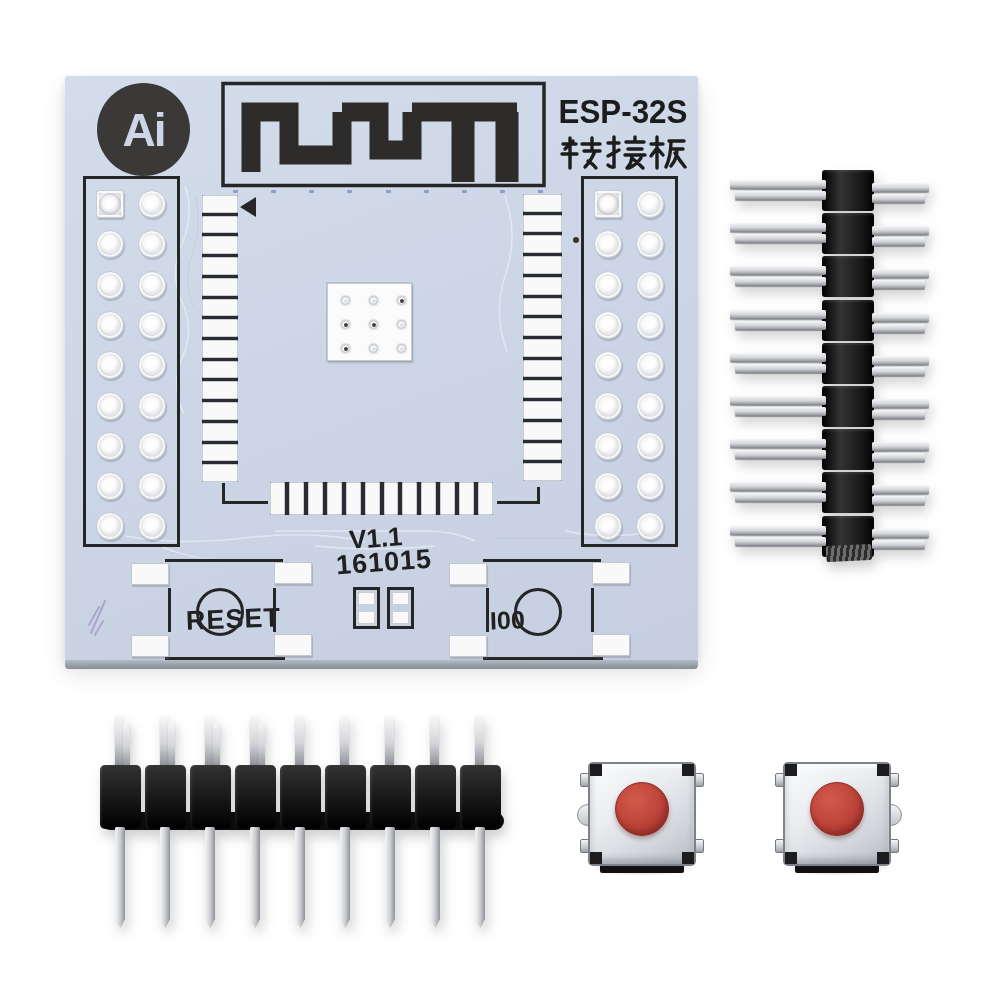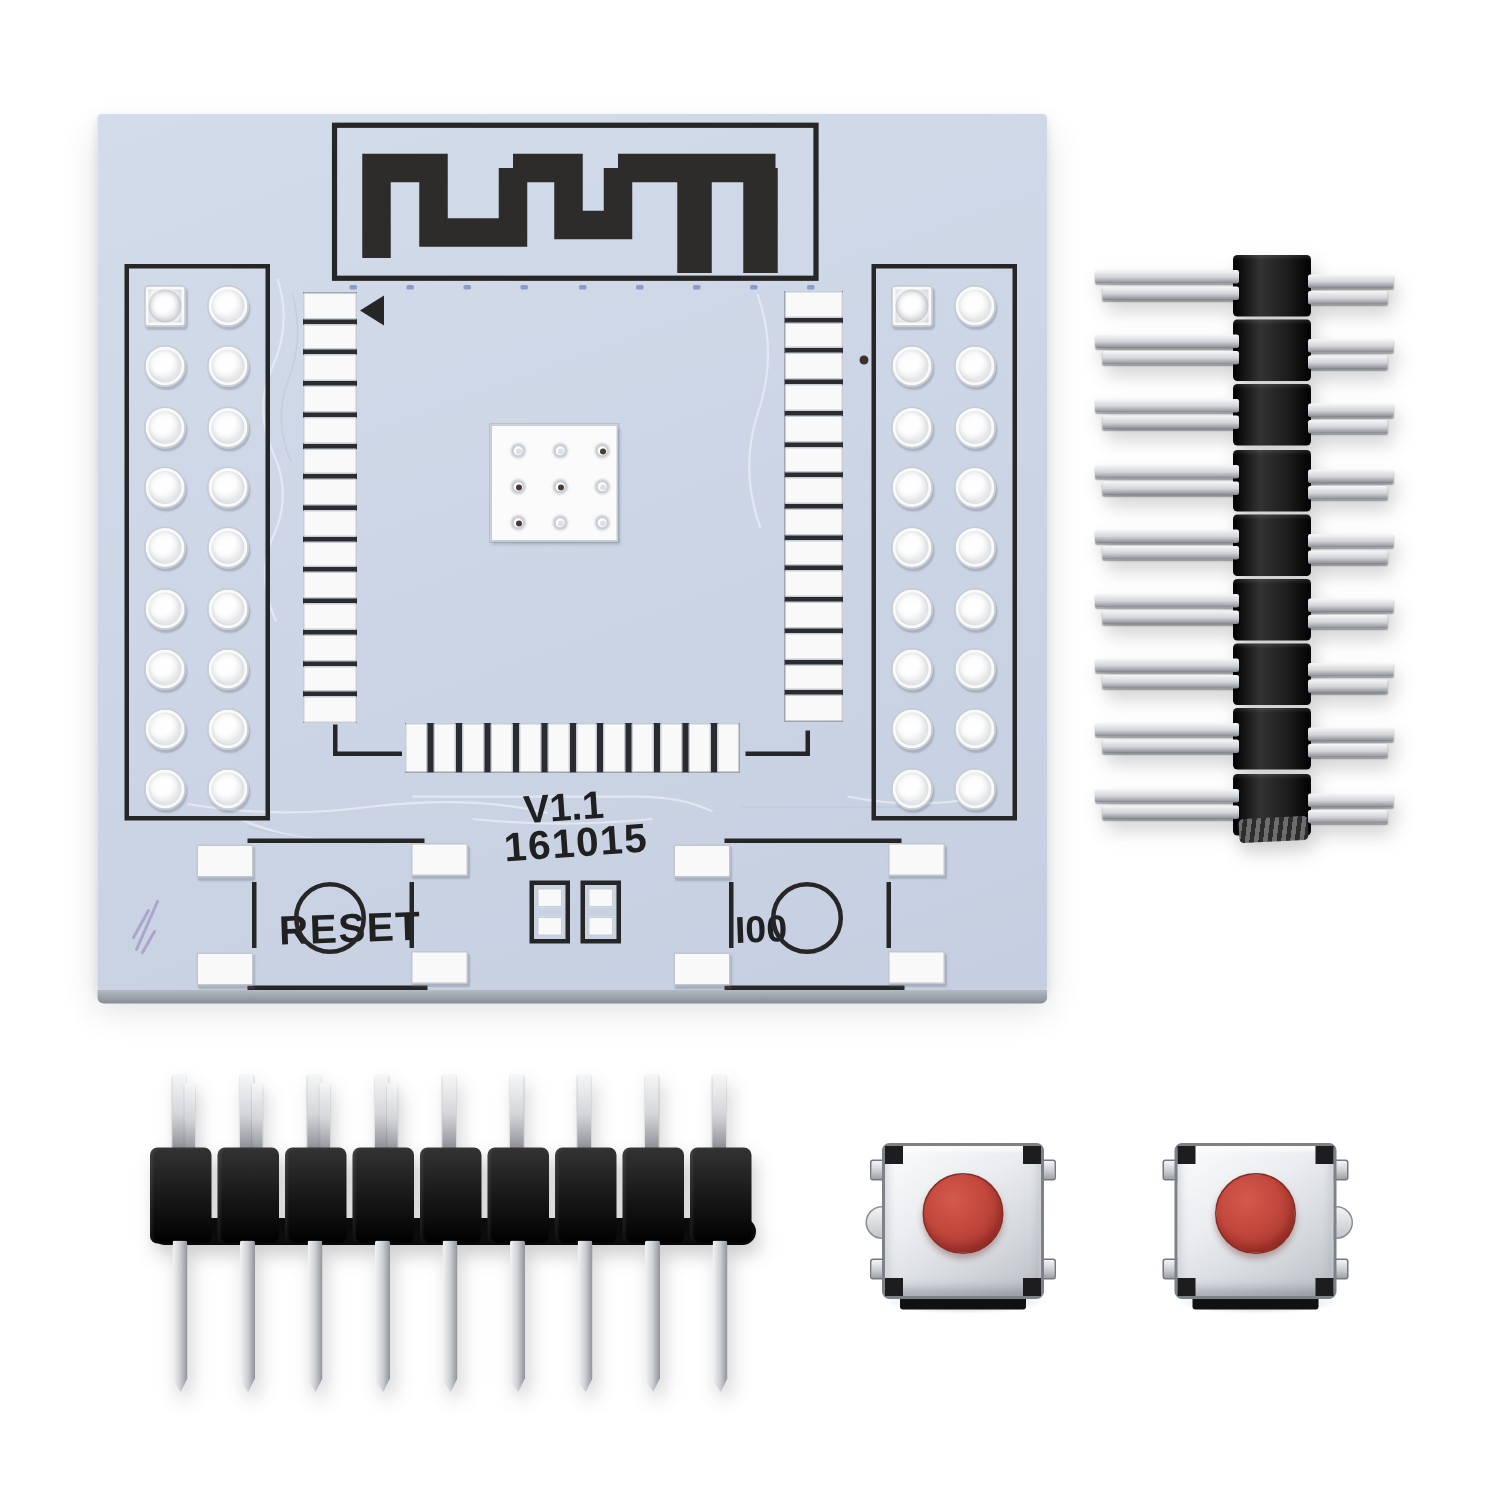--- a/index.html
+++ b/index.html
@@ -141,38 +141,58 @@
         <path d="M250 470 q 60 6 120 0"></path>
         <path d="M500 455 q 40 8 80 2"></path>
       </g>
       <g fill="none" stroke="#b9c4d8" stroke-width="1" opacity="0.55">
         <path d="M130 120 q 8 30 -3 58 q -10 26 2 54"></path>
         <path d="M100 475 q 50 14 110 10"></path>
         <path d="M430 462 h 120"></path>
       </g>
     </svg>
 
+    <div class="logo">
+      <span>Ai</span>
+    </div>
 
     <svg class="ant-svg" width="328" height="128" viewBox="0 0 328 128">
       <rect x="2" y="2.5" width="321" height="102" fill="none" stroke="#262626" stroke-width="3.5"></rect>
       <path d="M30 91 V31 H68 V74 H121 V31 M121 31 H158 V69 H191 V31 M191 31 H296" fill="none" stroke="#2d2c2b" stroke-width="19" stroke-linejoin="miter"></path>
       <path d="M242 31 V101 M286 31 V101" fill="none" stroke="#2d2c2b" stroke-width="23"></path>
     </svg>
     <div class="ant-ticks">
         <i></i>
         <i></i>
         <i></i>
         <i></i>
         <i></i>
         <i></i>
         <i></i>
         <i></i>
         <i></i>
       </div>
 
+    <div class="title-block">
+      <div class="title1">ESP-32S</div>
+      <span class="sr">转接板</span>
+      <svg class="title2-svg" width="128" height="40" viewBox="0 0 128 40">
+        <g fill="none" stroke="#1c1c1c" stroke-width="3.4" stroke-linecap="round">
+
+          <path d="M4 10 H17 M11 4 V34 M3 20 H18 M14 7 L6 15"></path>
+          <path d="M23 10 H41 M25 17 H41 M33 4 V17 M36 17 Q32 27 26 33 M29 27 Q34 30 37 34"></path>
+
+          <path d="M49 9 H60 M55 3 V33 Q52 34 49 31 M49 22 L60 16"></path>
+          <path d="M67 8 H85 M76 3 V8 M69 15 H83 M66 21 H86 M73 21 Q73 29 68 34 M73 24 Q79 29 84 34 M82 24 Q77 31 70 34"></path>
+
+          <path d="M92 10 H104 M98 3 V34 M98 14 L92 22 M98 14 L104 21"></path>
+          <path d="M110 7 H125 M112 7 Q112 22 107 33 M114 15 H124 M118 15 Q118 25 112 32 M116 19 Q121 27 126 33"></path>
+        </g>
+      </svg>
+    </div>
 
     <div class="tht-block tht-left">
         <div class="thtpad sq" style="left: 10px; top: 11px;">
           <div class="hole"></div>
         </div>
         <div class="thtpad" style="left: 52px; top: 11px;"></div>
         <div class="thtpad" style="left: 10px; top: 51.3px;"></div>
         <div class="thtpad" style="left: 52px; top: 51.3px;"></div>
         <div class="thtpad" style="left: 10px; top: 91.6px;"></div>
         <div class="thtpad" style="left: 52px; top: 91.6px;"></div>

